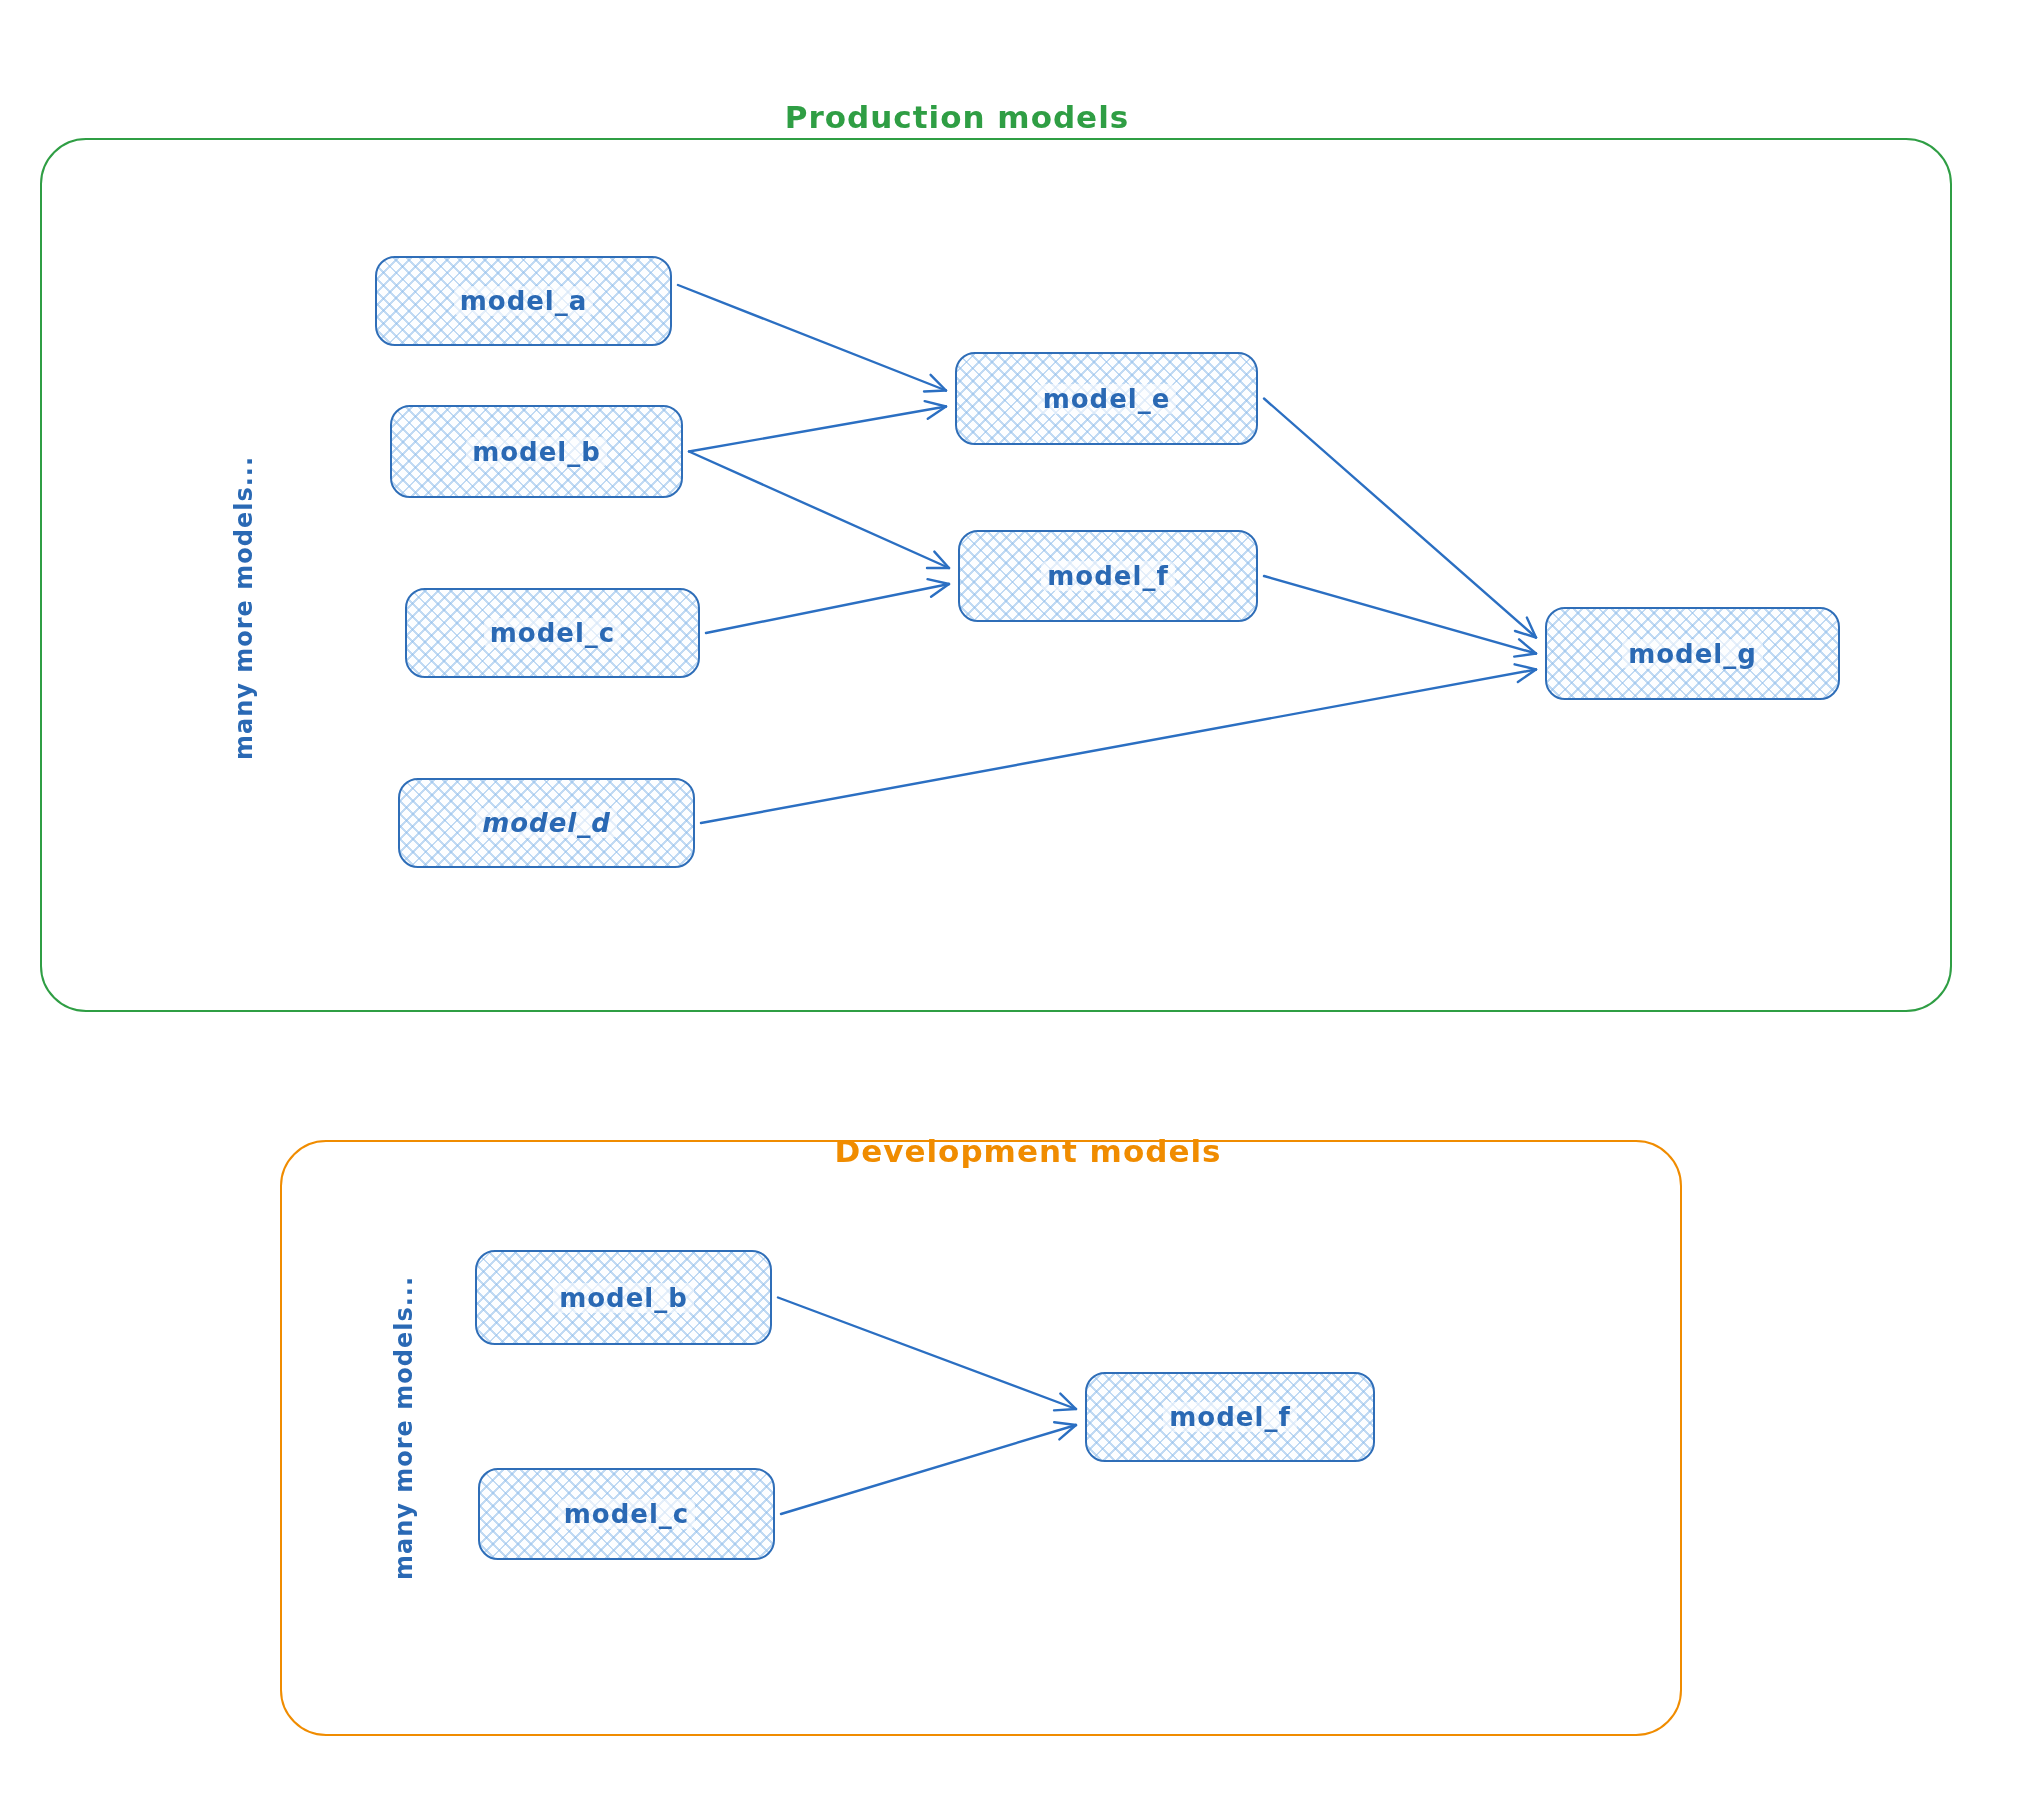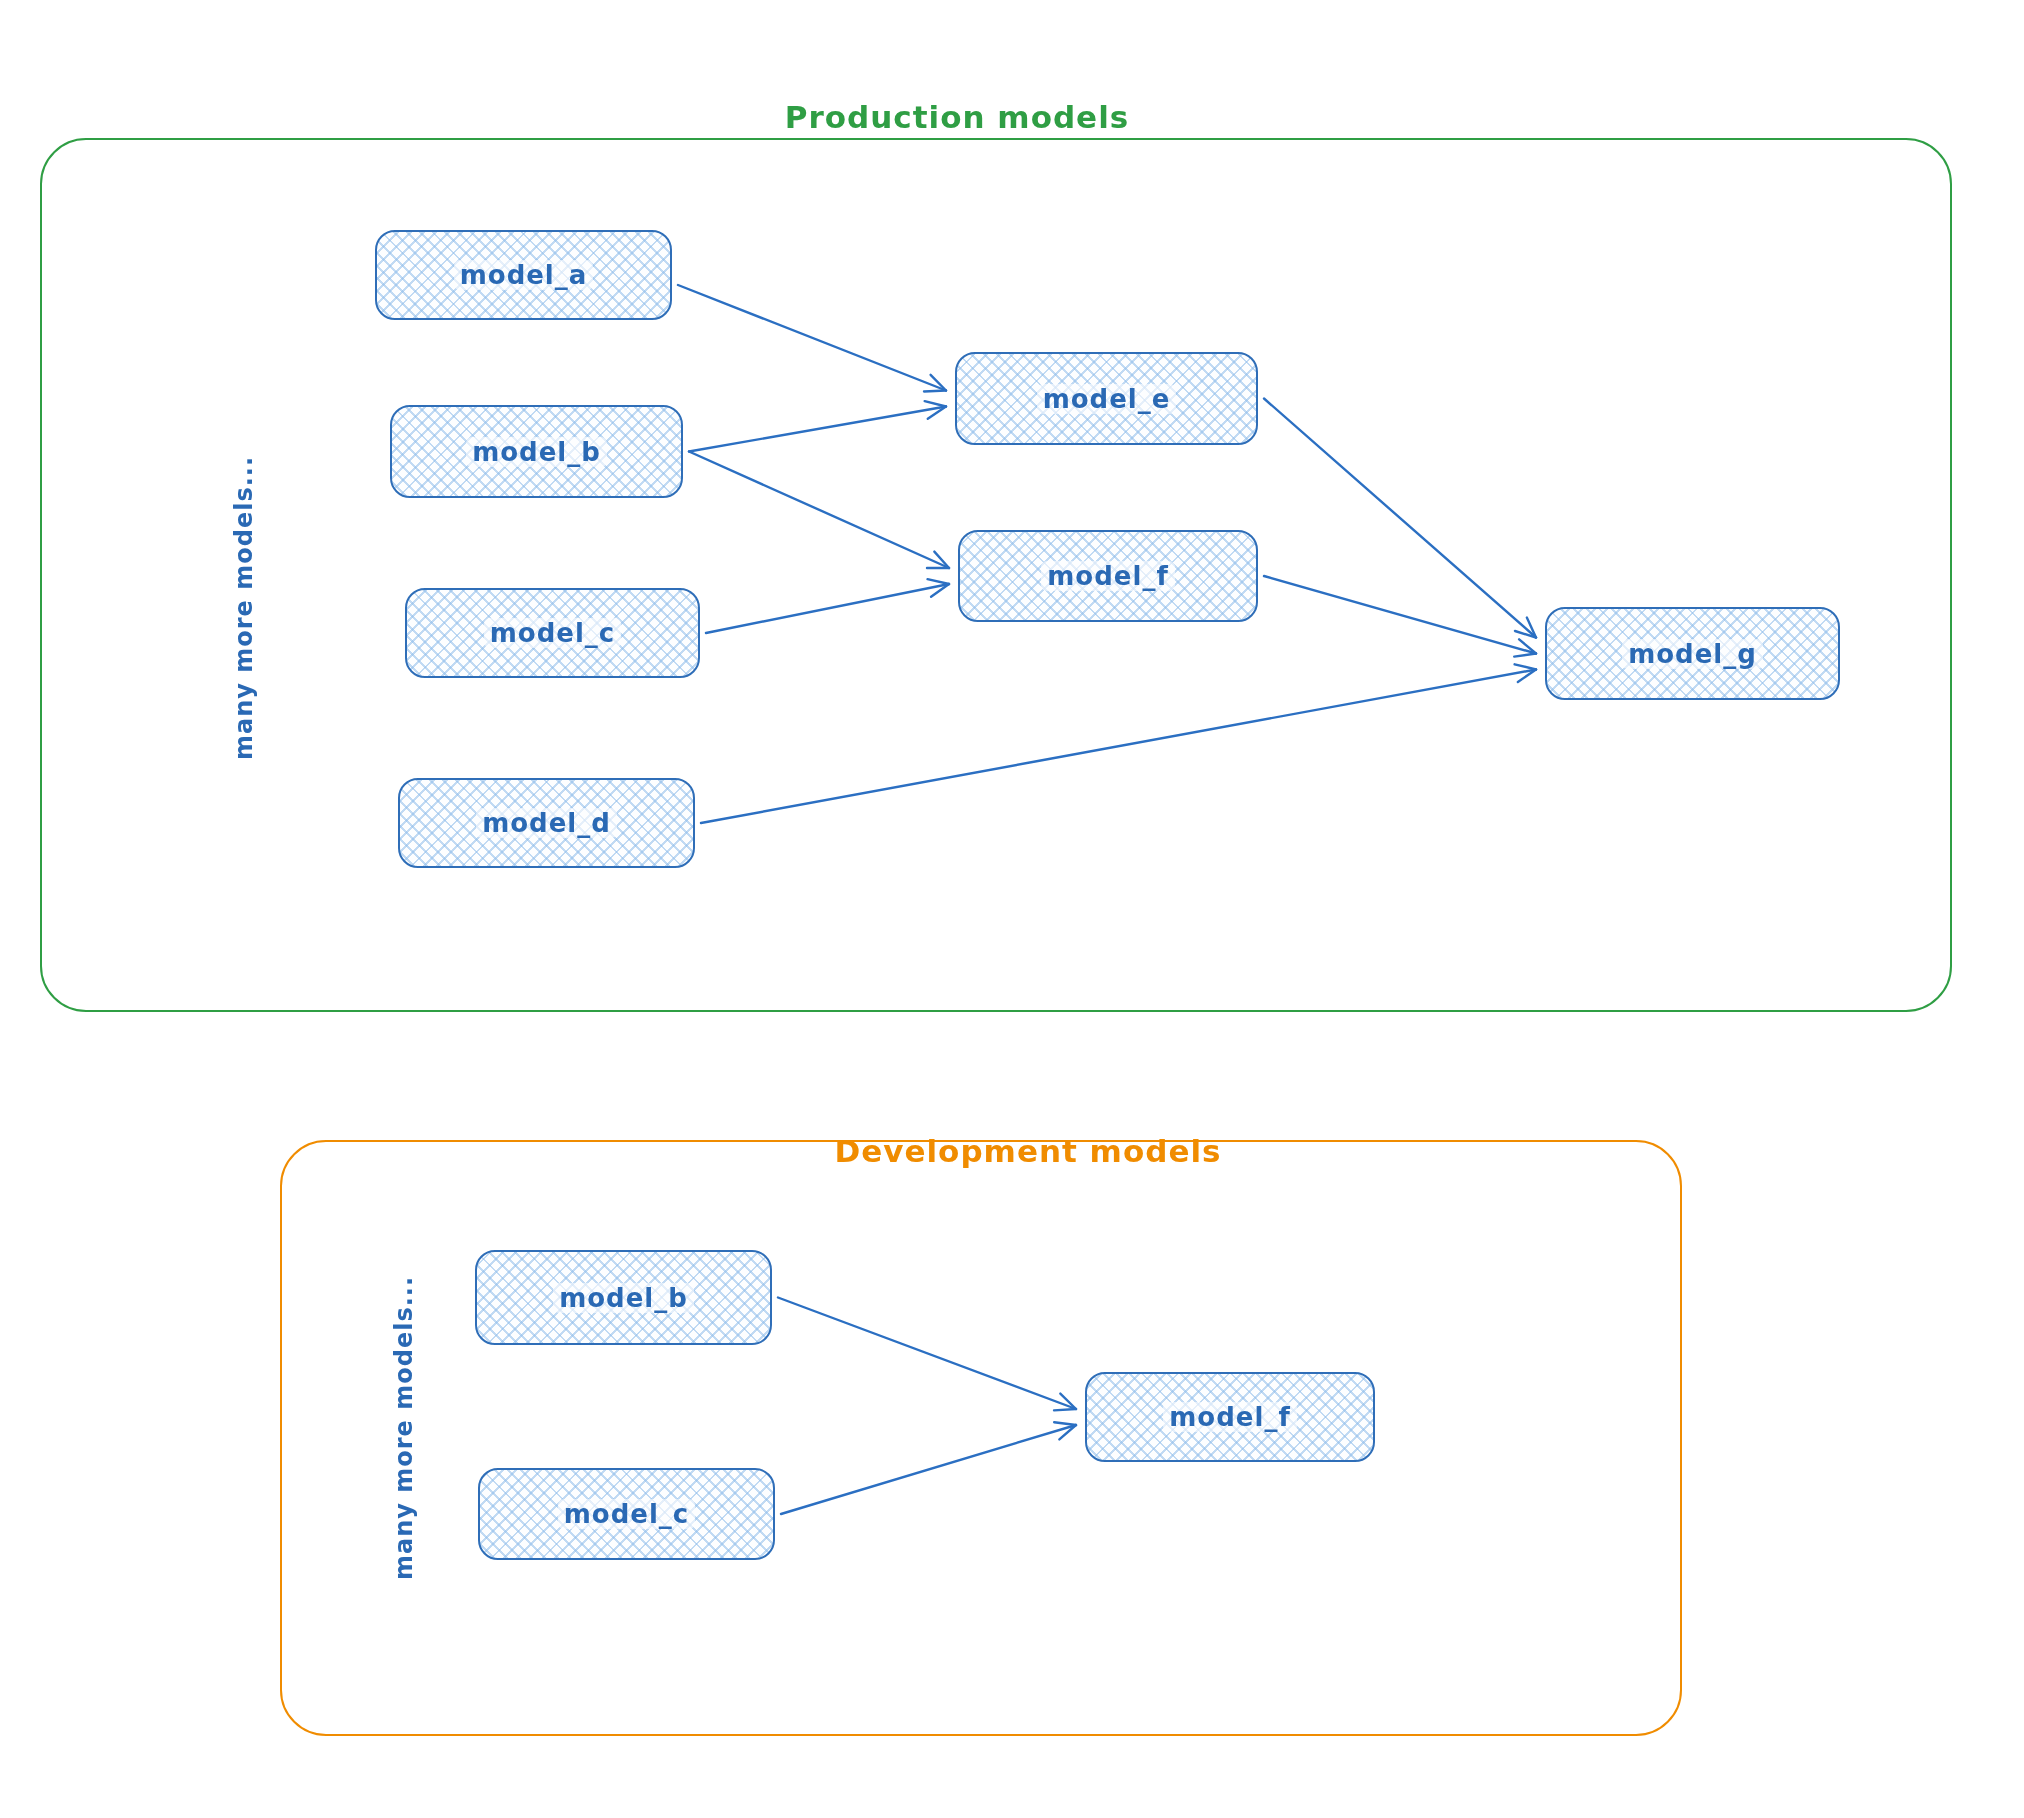--- a/index.html
+++ b/index.html
@@ -68,30 +68,30 @@
 </style>
 </head>
 <body>
 
 <div id="canvas" style="--blue-stroke: #2f6eb8; --blue-text: #2a69b4; --blue-arrow: #2b6fc2;">
 
   <div class="section-title" style="left: 957px; top: 92px; color: rgb(47, 158, 68); margin-top: 25px;">Production models</div>
   <div class="container-box" style="left: 40px; top: 138px; width: 1908px; height: 870px; border-color: rgb(47, 158, 68);"></div>
   <div class="side-label" style="left:244px; top:608px;">many more models...</div>
   <div>
-      <div class="node" style="left: 375px; top: 230px; width: 297px; height: 90px;">
+      <div class="node" style="left: 375px; top: 256px; width: 297px; height: 90px;">
         <span class="node-label">model_a</span>
       </div>
       <div class="node" style="left: 390px; top: 405px; width: 293px; height: 93px;">
         <span class="node-label">model_b</span>
       </div>
       <div class="node" style="left: 405px; top: 588px; width: 295px; height: 90px;">
         <span class="node-label">model_c</span>
       </div>
-      <div class="node" style="left: 398px; top: 778px; width: 297px; height: 90px;">
+      <div class="node" style="left: 398px; top: 778px; width: 297px; height: 90px; font-style: italic;">
         <span class="node-label">model_d</span>
       </div>
       <div class="node" style="left: 955px; top: 352px; width: 303px; height: 93px;">
         <span class="node-label">model_e</span>
       </div>
       <div class="node" style="left: 958px; top: 530px; width: 300px; height: 92px;">
         <span class="node-label">model_f</span>
       </div>
       <div class="node" style="left: 1545px; top: 607px; width: 295px; height: 93px;">
         <span class="node-label">model_g</span>

